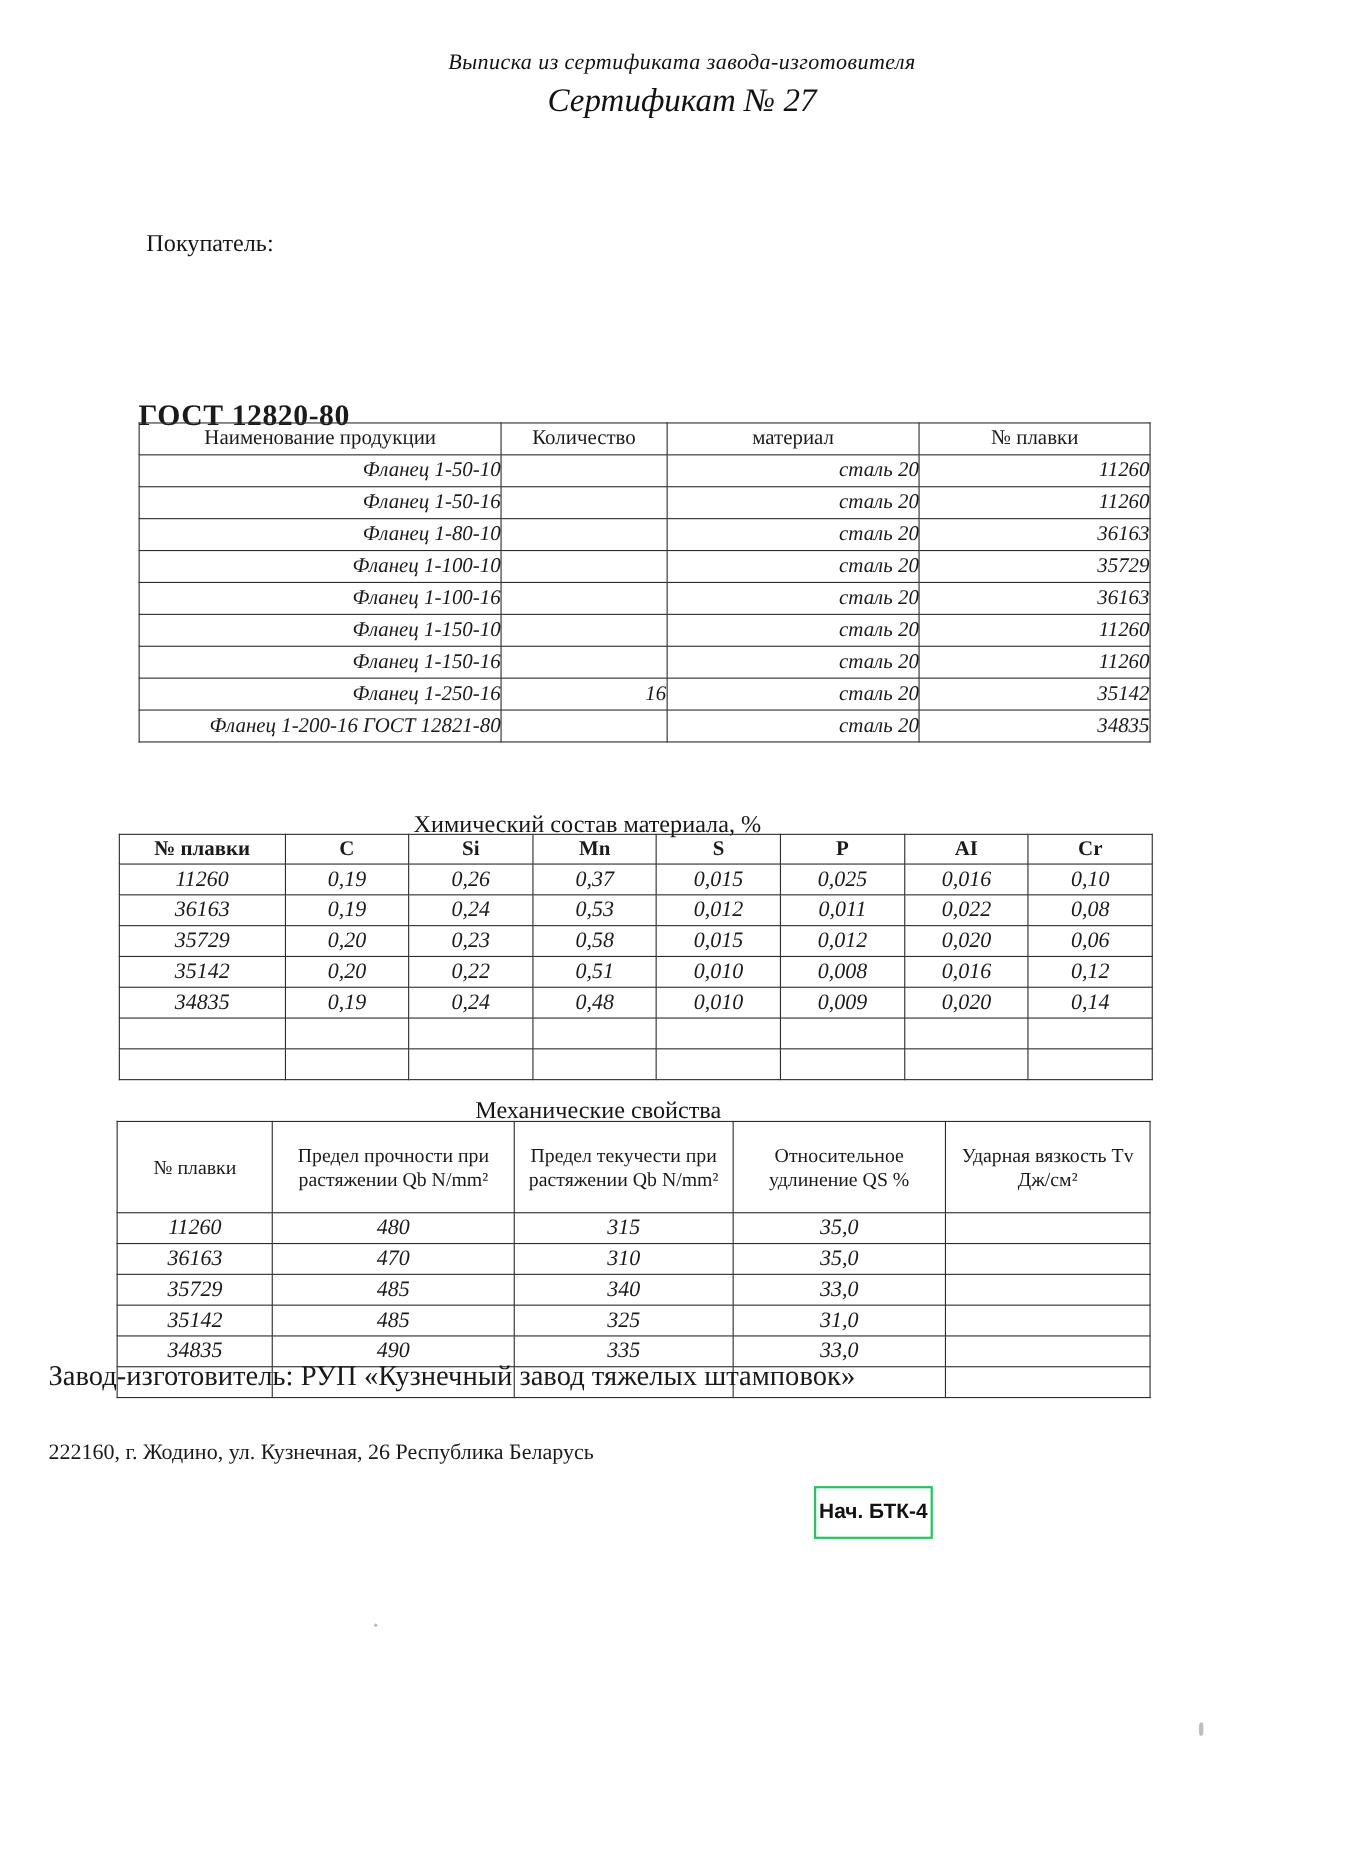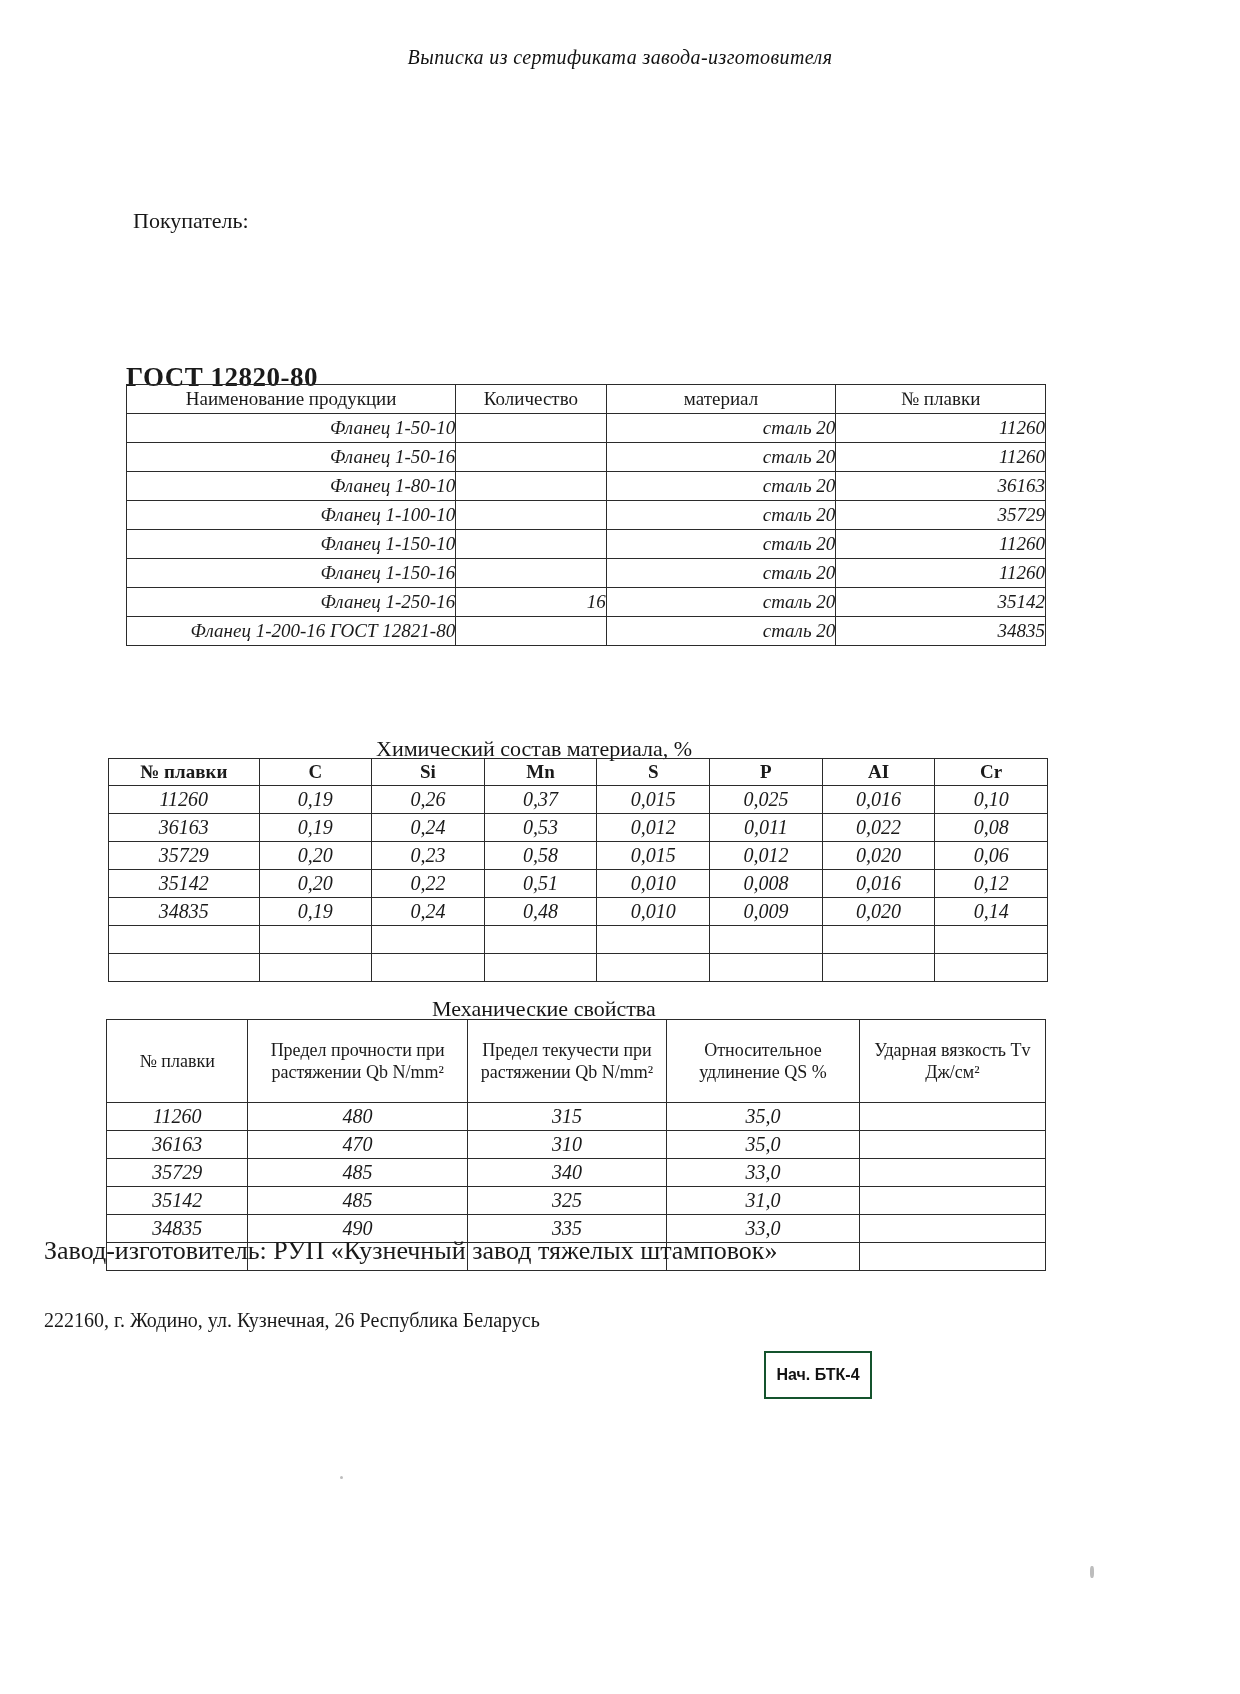--- a/index.html
+++ b/index.html
@@ -165,47 +165,48 @@
   .address-line {
     position: absolute;
     left: 44px;
     top: 1263px;
     font-size: 20px;
     font-family: "Liberation Serif", serif;
   }
 
   .stamp {
     position: absolute;
-    left: 764px;
+    left: 740px;
     top: 1305px;
     width: 104px;
     height: 44px;
-    border: 2px solid #14532d;
+    border: 2px solid #22c55e;
     display: flex;
     align-items: center;
     justify-content: center;
     font-family: "Liberation Sans", sans-serif;
     font-weight: bold;
-    font-size: 16px;
+    font-size: 19px;
     color: #121212;
   }
 
   .speck {
     position: absolute;
     background: #bdbdbd;
     border-radius: 50%;
   }
 </style>
 </head>
 <body>
 
 <div class="page">
 
   <div class="doc-header">
     <div class="doc-title-1">Выписка из сертификата завода-изготовителя</div>
+    <div class="doc-title-2">Сертификат № 27</div>
   </div>
 
   <div class="buyer-line">Покупатель:</div>
 
   <div class="gost-heading">ГОСТ 12820-80</div>
 
   <table class="doc-table" id="products-table">
     <thead>
       <tr>
         <th class="col-name">Наименование продукции</th>
@@ -231,20 +232,26 @@
         <td class="name-cell">Фланец 1-80-10</td>
         <td></td>
         <td>сталь 20</td>
         <td>36163</td>
       </tr>
       <tr>
         <td class="name-cell">Фланец 1-100-10</td>
         <td></td>
         <td>сталь 20</td>
         <td>35729</td>
+      </tr>
+      <tr>
+        <td class="name-cell">Фланец 1-100-16</td>
+        <td></td>
+        <td>сталь 20</td>
+        <td>36163</td>
       </tr>
       <tr>
         <td class="name-cell">Фланец 1-150-10</td>
         <td></td>
         <td>сталь 20</td>
         <td>11260</td>
       </tr>
       <tr>
         <td class="name-cell">Фланец 1-150-16</td>
         <td></td>

